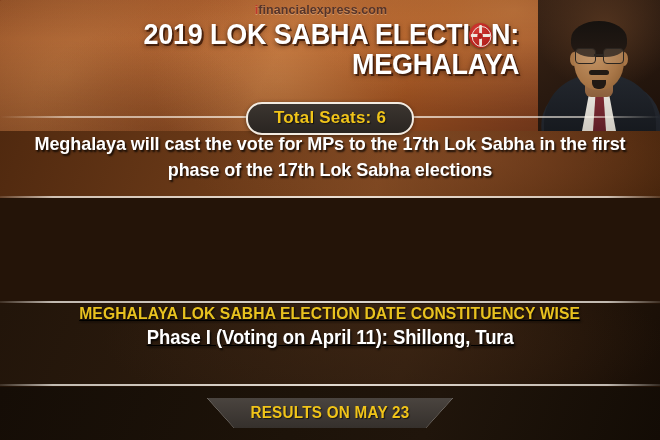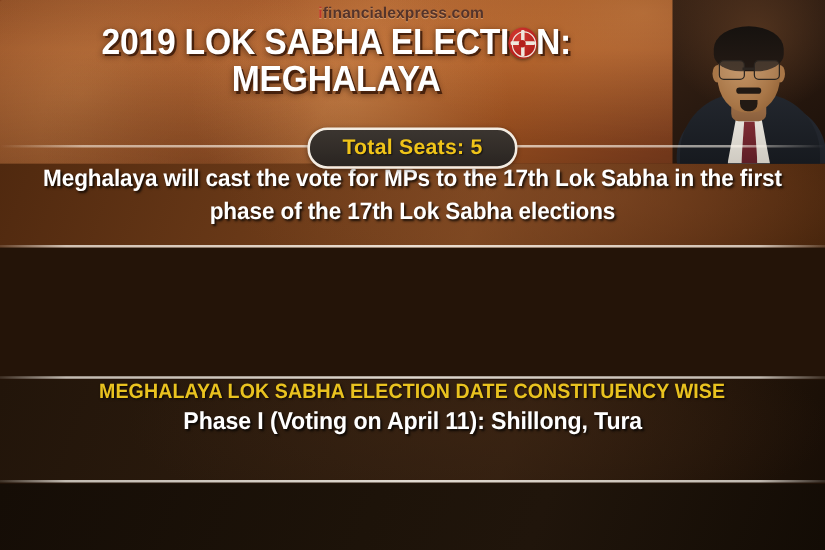--- a/index.html
+++ b/index.html
@@ -124,21 +124,21 @@
   .portrait .mous{
     position:absolute;top:70px;left:50%;margin-left:-10px;width:20px;height:5px;
     background:#221a14;border-radius:3px;
   }
   .portrait .goat{
     position:absolute;top:80px;left:50%;margin-left:-7px;width:14px;height:9px;
     background:#221a14;border-radius:0 0 6px 6px;
   }
 
   .title-wrap{
-    position:absolute;left:0;top:19px;width:538px;text-align:center;z-index:4;
+    position:absolute;left:0;top:19px;width:538px;text-align:right;z-index:4;
   }
   .title-line{
     font-family:"Liberation Sans", sans-serif;
     font-weight:bold;
     font-size:29px;line-height:30px;
     color:#ffffff;
     letter-spacing:-0.2px;
     text-shadow:
       2px 2px 0 rgba(60,26,8,0.85),
       0 2px 5px rgba(40,18,6,0.65);
@@ -204,20 +204,21 @@
     top:199px;height:104px;
     background:
       radial-gradient(ellipse 400px 130px at 62% 45%, rgba(96,54,26,0.6) 0%, rgba(96,54,26,0) 72%),
       linear-gradient(110deg,#36200f 0%,#462a13 40%,#4e2f16 62%,#361f0d 85%,#261408 100%);
   }
   .sec-3{
     top:304px;height:82px;
     background:
       radial-gradient(ellipse 380px 110px at 58% 45%, rgba(62,38,20,0.6) 0%, rgba(62,38,20,0) 74%),
       linear-gradient(110deg,#22150a 0%,#2d1c0e 42%,#321f10 62%,#221409 86%,#180e06 100%);
+    text-decoration: underline;
   }
   .sec-4{
     top:387px;height:53px;
     background:linear-gradient(110deg,#150d06 0%,#1d1309 45%,#20150b 65%,#130c05 100%);
   }
   .divider{
     position:absolute;left:0;width:660px;height:2px;z-index:3;
     background:linear-gradient(to right, rgba(255,250,242,0.12) 0%, rgba(255,250,242,0.72) 8%, rgba(255,250,242,0.85) 50%, rgba(255,250,242,0.72) 92%, rgba(255,250,242,0.12) 100%);
   }
   .d1{top:196px;}
@@ -310,33 +311,38 @@
               <span class="ring"></span>
               <span class="barh"></span>
               <span class="barv"></span>
               <span class="dot"></span>
             </span></span><span>N:</span></div>
       <div class="title-line">MEGHALAYA</div>
     </div>
   </div>
 
   <div class="seats-rail"></div>
-  <div class="seats-badge">Total Seats: 5</div>
+  <div class="seats-badge">Total Seats: 6</div>
 
   <div class="sec sec-1">
     <div class="sec-body lead">Meghalaya will cast the vote for MPs to the 17th Lok Sabha in the first phase of the 17th Lok Sabha elections</div>
   </div>
 
   <div class="divider d1"></div>
 
 
   <div class="divider d2"></div>
 
   <div class="sec sec-3">
     <div class="sec-heading">MEGHALAYA LOK SABHA ELECTION DATE CONSTITUENCY WISE</div>
     <div class="sec-body">Phase I (Voting on April 11): Shillong, Tura</div>
   </div>
 
   <div class="divider d3"></div>
 
   <div class="sec sec-4"></div>
+  <div class="ribbon">
+    <div class="outline"></div>
+    <div class="shape"></div>
+    <div class="label">RESULTS ON MAY 23</div>
+  </div>
 
 </div>
 
 </body></html>

